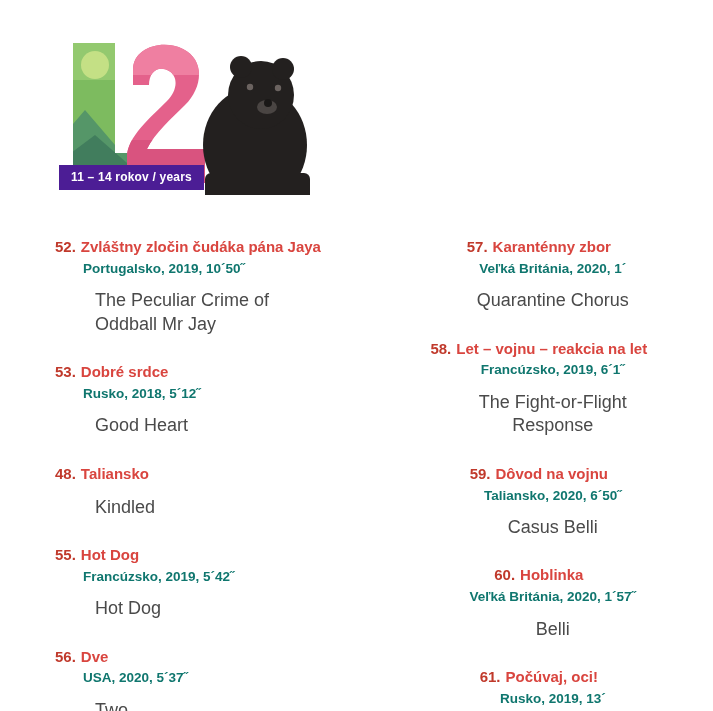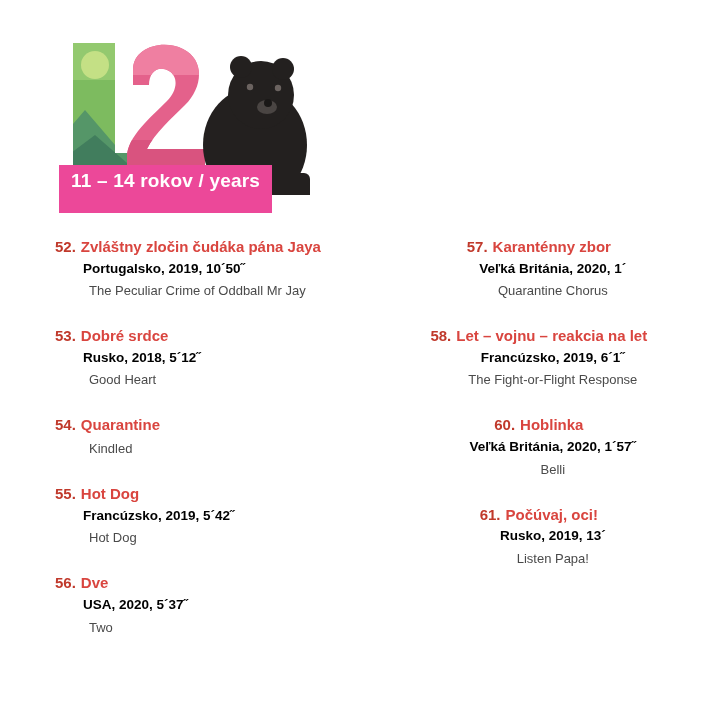--- a/index.html
+++ b/index.html
@@ -24,26 +24,26 @@
     width: 265px;
     height: 170px;
   }
   .logo-svg {
     display: block;
   }
   .age-badge {
     position: absolute;
     left: 4px;
     top: 140px;
-    background: #ec4899;
+    background: #4c1d95;
     color: #ffffff;
-    font-size: 19px;
+    font-size: 12px;
     font-weight: bold;
     letter-spacing: 0.2px;
-    padding: 6px 12px 23px 12px;
+    padding: 6px 12px 7px 12px;
     line-height: 1;
     white-space: nowrap;
   }
 
   
   .lists {
     position: absolute;
     left: 0;
     top: 238px;
     width: 662px;
@@ -70,31 +70,31 @@
     margin: 0 0 3px 0;
   }
   .num {
     color: #c0392b;
     font-weight: bold;
     margin-right: 5px;
   }
   .meta-line {
     font-size: 13.5px;
     font-weight: bold;
-    color: #000000;
+    color: #0f766e;
     line-height: 1.3;
     margin: 0 0 3px 0;
     padding-left: 28px;
   }
   .orig-line {
-    font-size: 13px;
+    font-size: 18px;
     font-weight: normal;
     color: #4a4a4a;
     line-height: 1.3;
-    margin: 6px;
+    margin: 12px;
     padding-left: 28px;
   }
 </style>
 </head>
 <body>
 
 <div class="logo-wrap">
   <svg class="logo-svg" width="265" height="170" viewBox="0 0 265 170" xmlns="http://www.w3.org/2000/svg">
     <defs>
       <clipPath id="clipL">
@@ -153,21 +153,21 @@
     <div class="entry">
       <div class="title-line">
         <span class="num">53.</span><span>Dobré srdce</span>
       </div>
       <div class="meta-line">Rusko, 2018, 5´12˝</div>
       <div class="orig-line">Good Heart</div>
     </div>
 
     <div class="entry">
       <div class="title-line">
-        <span class="num">54.</span><span>Quarantine</span>
+        <span class="num">48.</span><span>Taliansko</span>
       </div>
       <div class="orig-line">Kindled</div>
     </div>
 
     <div class="entry">
       <div class="title-line">
         <span class="num">55.</span><span>Hot Dog</span>
       </div>
       <div class="meta-line">Francúzsko, 2019, 5´42˝</div>
       <div class="orig-line">Hot Dog</div>
@@ -194,20 +194,27 @@
     </div>
 
     <div class="entry">
       <div class="title-line">
         <span class="num">58.</span><span>Let – vojnu – reakcia na let</span>
       </div>
       <div class="meta-line">Francúzsko, 2019, 6´1˝</div>
       <div class="orig-line">The Fight-or-Flight Response</div>
     </div>
 
+    <div class="entry">
+      <div class="title-line">
+        <span class="num">59.</span><span>Dôvod na vojnu</span>
+      </div>
+      <div class="meta-line">Taliansko, 2020, 6´50˝</div>
+      <div class="orig-line">Casus Belli</div>
+    </div>
 
     <div class="entry">
       <div class="title-line">
         <span class="num">60.</span><span>Hoblinka</span>
       </div>
       <div class="meta-line">Veľká Británia, 2020, 1´57˝</div>
       <div class="orig-line">Belli</div>
     </div>
 
     <div class="entry">

